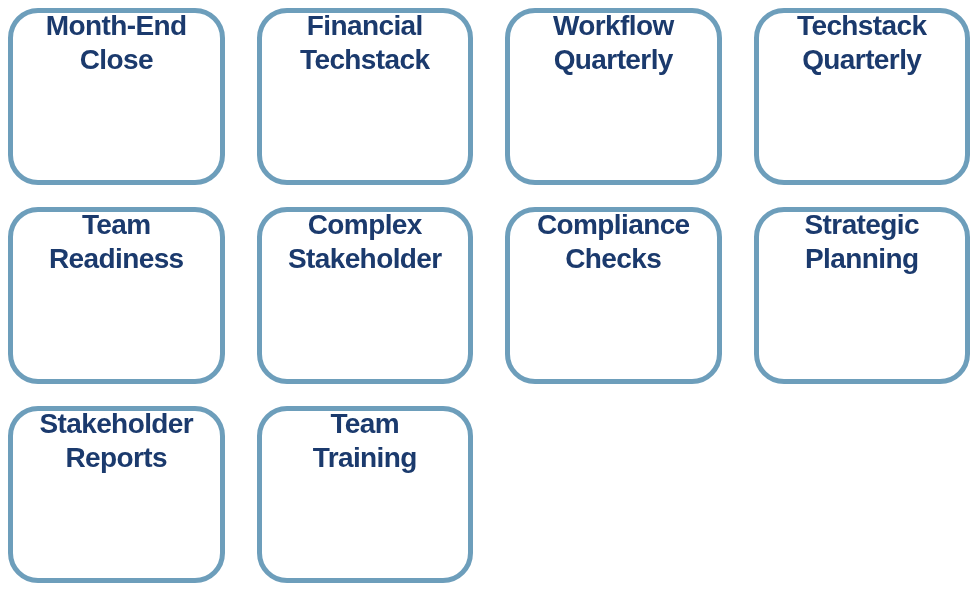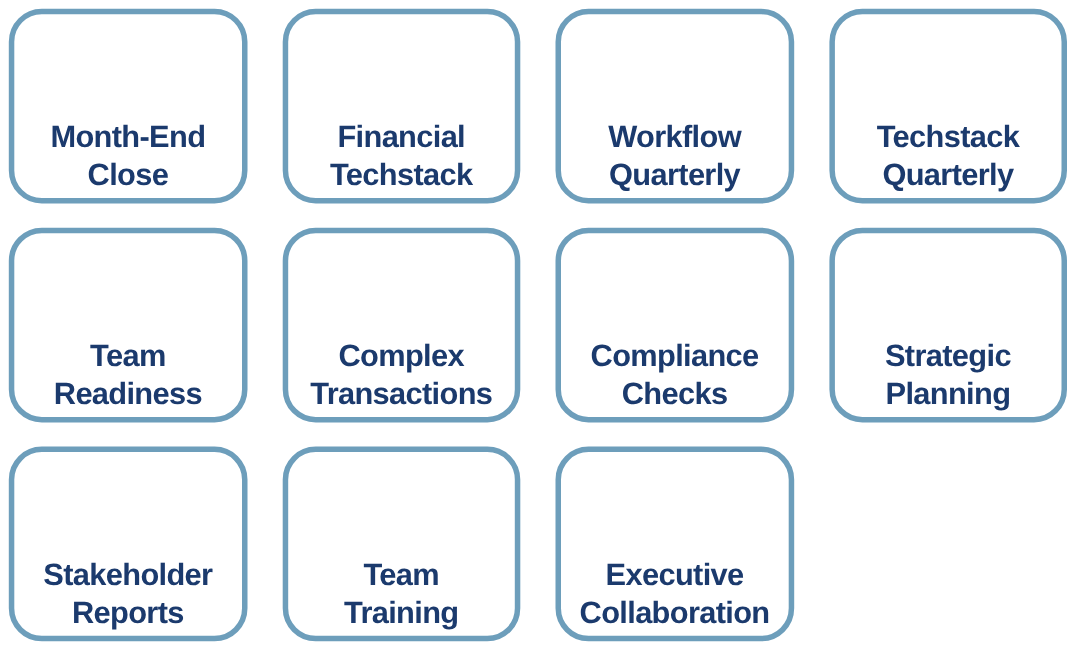--- a/index.html
+++ b/index.html
@@ -24,21 +24,21 @@
     grid-template-rows: repeat(3, 1fr);
     column-gap: 32px;
     row-gap: 22px;
   }
   .card {
     box-sizing: border-box;
     background: #ffffff;
     border: 5px solid #6d9ebb;
     border-radius: 30px;
     display: flex;
-    align-items: flex-end;
+    align-items: flex-start;
     justify-content: center;
     text-align: center;
     padding: 0 4px;
     overflow: hidden;
   }
   .card-label {
     font-weight: bold;
     font-size: 28px;
     line-height: 1.22;
     letter-spacing: -0.6px;
@@ -74,21 +74,21 @@
     </div>
 
     <div class="card">
       <span class="card-label">Team
 Readiness</span>
     </div>
 
 
     <div class="card">
       <span class="card-label">Complex
-Transactions</span>
+Stakeholder</span>
     </div>
 
     <div class="card">
       <span class="card-label">Compliance
 Checks</span>
     </div>
 
     <div class="card">
       <span class="card-label">Strategic
 Planning</span>
@@ -97,19 +97,15 @@
     <div class="card">
       <span class="card-label">Stakeholder
 Reports</span>
     </div>
 
     <div class="card">
       <span class="card-label">Team
 Training</span>
     </div>
 
-    <div class="card">
-      <span class="card-label">Executive
-Collaboration</span>
-    </div>
 
   </div>
 </div>
 
 </body></html>

